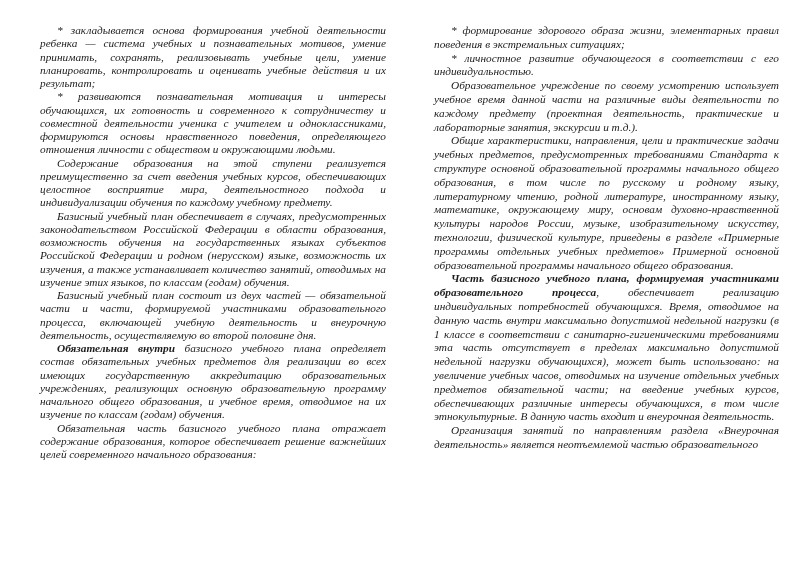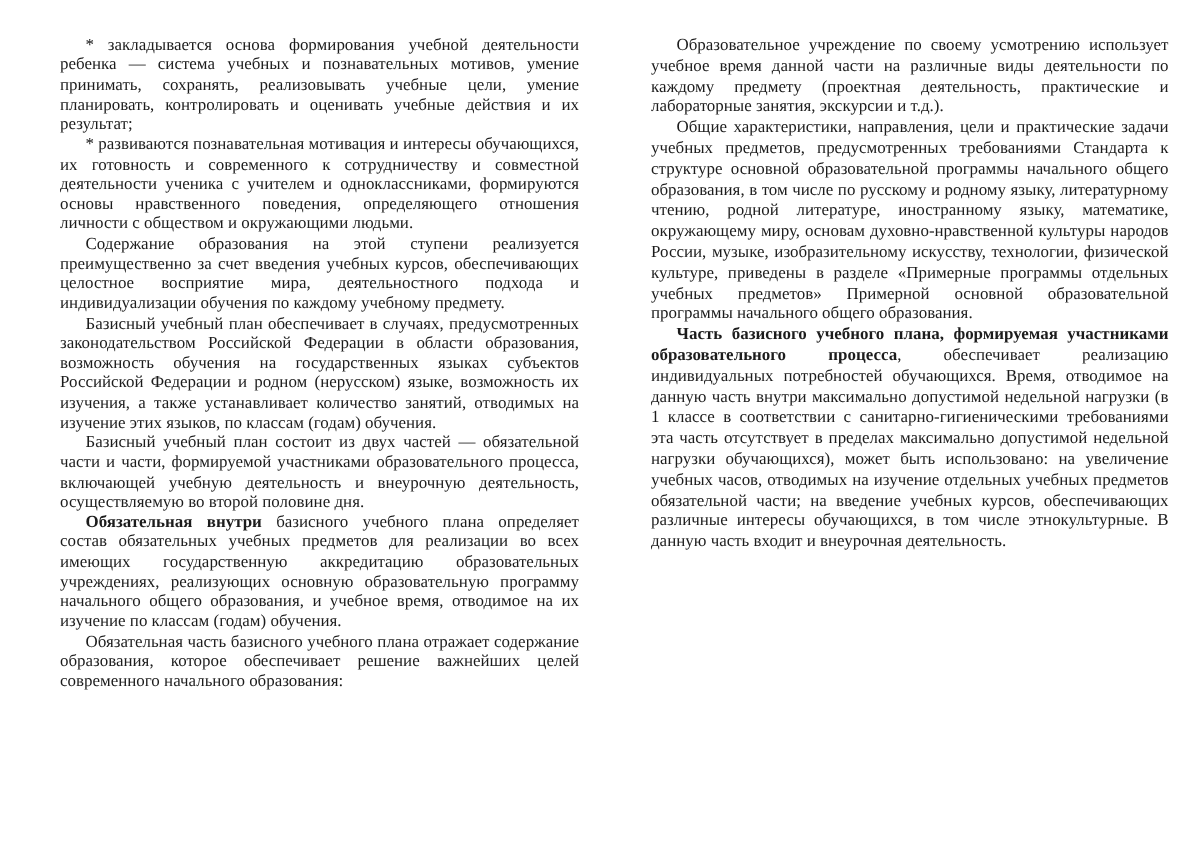--- a/index.html
+++ b/index.html
@@ -13,20 +13,21 @@
     height: 566px;
     background: #ffffff;
     overflow: hidden;
     font-family: "Liberation Serif", "DejaVu Serif", serif;
     color: #1c1c1c;
   }
   .page {
     position: absolute;
     top: 0;
     height: 524px;
+    font-style: italic;
   }
   .page-left  { left: 40px;  width: 346px; }
   .page-right { left: 434px; width: 345px; }
   .page-body {
     padding-top: 24px;
     text-align: justify;
     font-size: 11.3px;
   }
   .page-left  .page-body { line-height: 13.25px; }
   .page-right .page-body { line-height: 13.8px; }
@@ -57,19 +58,22 @@
         <p class="para"><span>Базисный учебный план обеспечивает в случаях, предусмотренных законодательством Российской Федерации в области образования, возможность обучения на государственных языках субъектов Российской Федерации и родном (нерусском) языке, возможность их изучения, а также устанавливает количество занятий, отводимых на изучение этих языков, по классам (годам) обучения.</span></p>
         <p class="para"><span>Базисный учебный план состоит из двух частей — обязательной части и части, формируемой участниками образовательного процесса, включающей учебную деятельность и внеурочную деятельность, осуществляемую во второй половине дня.</span></p>
         <p class="para"><b>Обязательная внутри</b><span> базисного учебного плана определяет состав обязательных учебных предметов для реализации во всех имеющих государственную аккредитацию образовательных учреждениях, реализующих основную образовательную программу начального общего образования, и учебное время, отводимое на их изучение по классам (годам) обучения.</span></p>
         <p class="para"><span>Обязательная часть базисного учебного плана отражает содержание образования, которое обеспечивает решение важнейших целей современного начального образования:</span></p>
       </div>
     <div class="page-number">12</div>
   </section>
 
   <section class="page page-right">
     <div class="page-body">
+        <p class="para"><span>* формирование здорового образа жизни, элементарных правил поведения в экстремальных ситуациях;</span></p>
+        <p class="para"><span>* личностное развитие обучающегося в соответствии с его индивидуальностью.</span></p>
         <p class="para"><span>Образовательное учреждение по своему усмотрению использует учебное время данной части на различные виды деятельности по каждому предмету (проектная деятельность, практические и лабораторные занятия, экскурсии и т.д.).</span></p>
         <p class="para"><span>Общие характеристики, направления, цели и практические задачи учебных предметов, предусмотренных требованиями Стандарта к структуре основной образовательной программы начального общего образования, в том числе по русскому и родному языку, литературному чтению, родной литературе, иностранному языку, математике, окружающему миру, основам духовно-нравственной культуры народов России, музыке, изобразительному искусству, технологии, физической культуре, приведены в разделе «Примерные программы отдельных учебных предметов» Примерной основной образовательной программы начального общего образования.</span></p>
         <p class="para"><b>Часть базисного учебного плана, формируемая участниками образовательного процесса</b><span>, обеспечивает реализацию индивидуальных потребностей обучающихся. Время, отводимое на данную часть внутри максимально допустимой недельной нагрузки (в 1 классе в соответствии с санитарно-гигиеническими требованиями эта часть отсутствует в пределах максимально допустимой недельной нагрузки обучающихся), может быть использовано: на увеличение учебных часов, отводимых на изучение отдельных учебных предметов обязательной части; на введение учебных курсов, обеспечивающих различные интересы обучающихся, в том числе этнокультурные. В данную часть входит и внеурочная деятельность.</span></p>
+        <p class="para"><span>Организация занятий по направлениям раздела «Внеурочная деятельность» является неотъемлемой частью образовательного</span></p>
       </div>
     <div class="page-number">13</div>
   </section>
 </div>
 
 </body></html>

